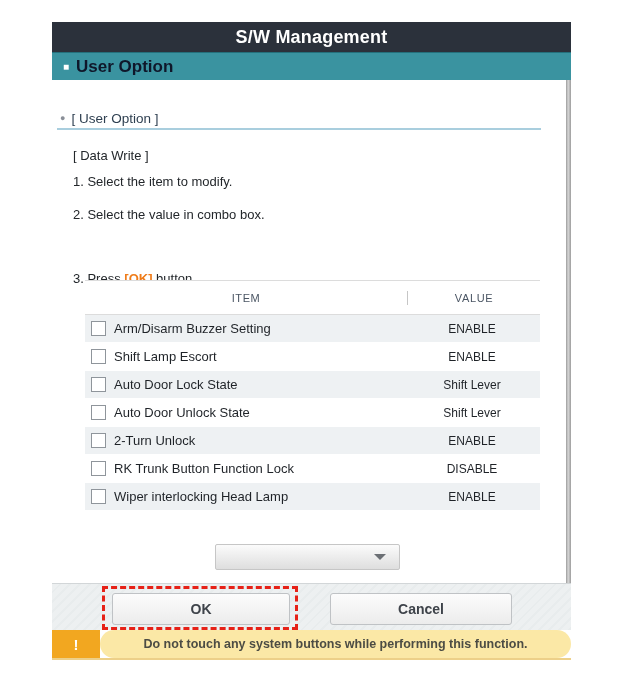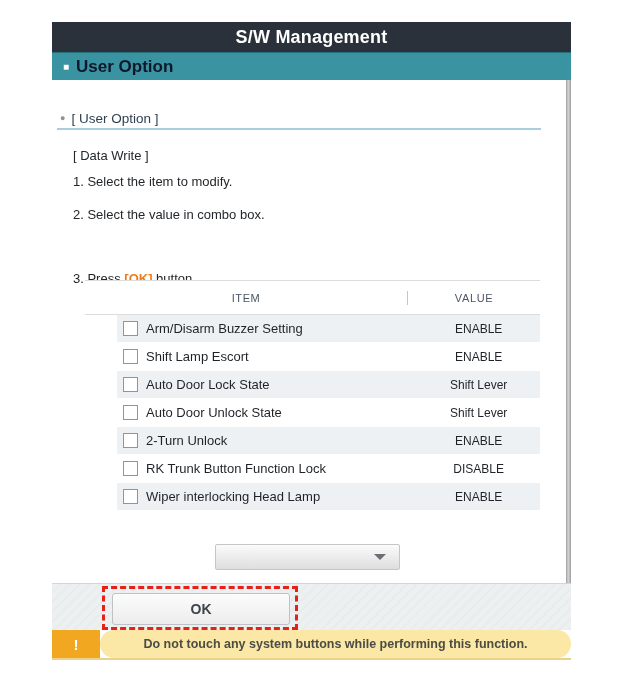--- a/index.html
+++ b/index.html
@@ -26,21 +26,21 @@
   .step{position:absolute;left:21px;font-size:13px;color:#23272b;}
   .step1{top:94px;} .step2{top:127px;} .step3{top:171px;margin-top:20px;}
   .ok-highlight{color:#ef7c1a;font-weight:bold;}
 
   
   .table{position:absolute;left:33px;top:200px;width:455px;}
   .thead{display:flex;align-items:center;height:35px;border-top:1px solid #dcdcdc;border-bottom:1px solid #dcdcdc;box-sizing:border-box;background:#ffffff;}
   .thead .col-item{width:322px;text-align:center;font-size:11px;color:#4a5563;letter-spacing:.6px;}
   .thead .divider{width:1px;height:14px;background:#c6c6c6;}
   .thead .col-value{width:132px;text-align:center;font-size:11px;color:#4a5563;letter-spacing:.6px;}
-  .trow{display:flex;align-items:center;height:28px;box-sizing:border-box;border-bottom:1px solid #ffffff;margin-left:32px;}
+  .trow{display:flex;align-items:center;height:28px;box-sizing:border-box;border-bottom:1px solid #ffffff;}
   .trow:nth-child(even){background:#eef1f3;}
   .trow .checkbox{width:15px;height:15px;background:#ffffff;border:1px solid #8f959b;box-sizing:border-box;margin-left:6px;flex:none;}
   .trow .item-label{margin-left:8px;font-size:13px;color:#1f2328;width:292px;white-space:nowrap;overflow:hidden;}
   .trow .value-label{width:132px;text-align:center;font-size:12px;color:#1f2328;}
 
   
   .combo{position:absolute;left:163px;top:464px;width:185px;height:26px;box-sizing:border-box;border:1px solid #c6c6c6;border-radius:2px;background:linear-gradient(#fbfbfb,#dedede);display:flex;align-items:center;}
   .combo .sel{flex:1;font-size:12px;color:#444;padding-left:8px;}
   .combo .arrow{width:0;height:0;border-left:6px solid transparent;border-right:6px solid transparent;border-top:6px solid #6b6f74;margin-right:13px;}
 
@@ -129,20 +129,21 @@
     <div class="combo">
       <span class="sel"></span>
       <span class="arrow"></span>
     </div>
 
     <div class="scrollbar"></div>
   </div>
 
   <div class="footer">
     <button class="btn btn-ok">OK</button>
+    <button class="btn btn-cancel">Cancel</button>
     <div class="ok-annotation"></div>
   </div>
 
   <div class="warning">
     <div class="wicon">!</div>
     <div class="wtext">Do not touch any system buttons while performing this function.</div>
   </div>
 
 </div>
 

